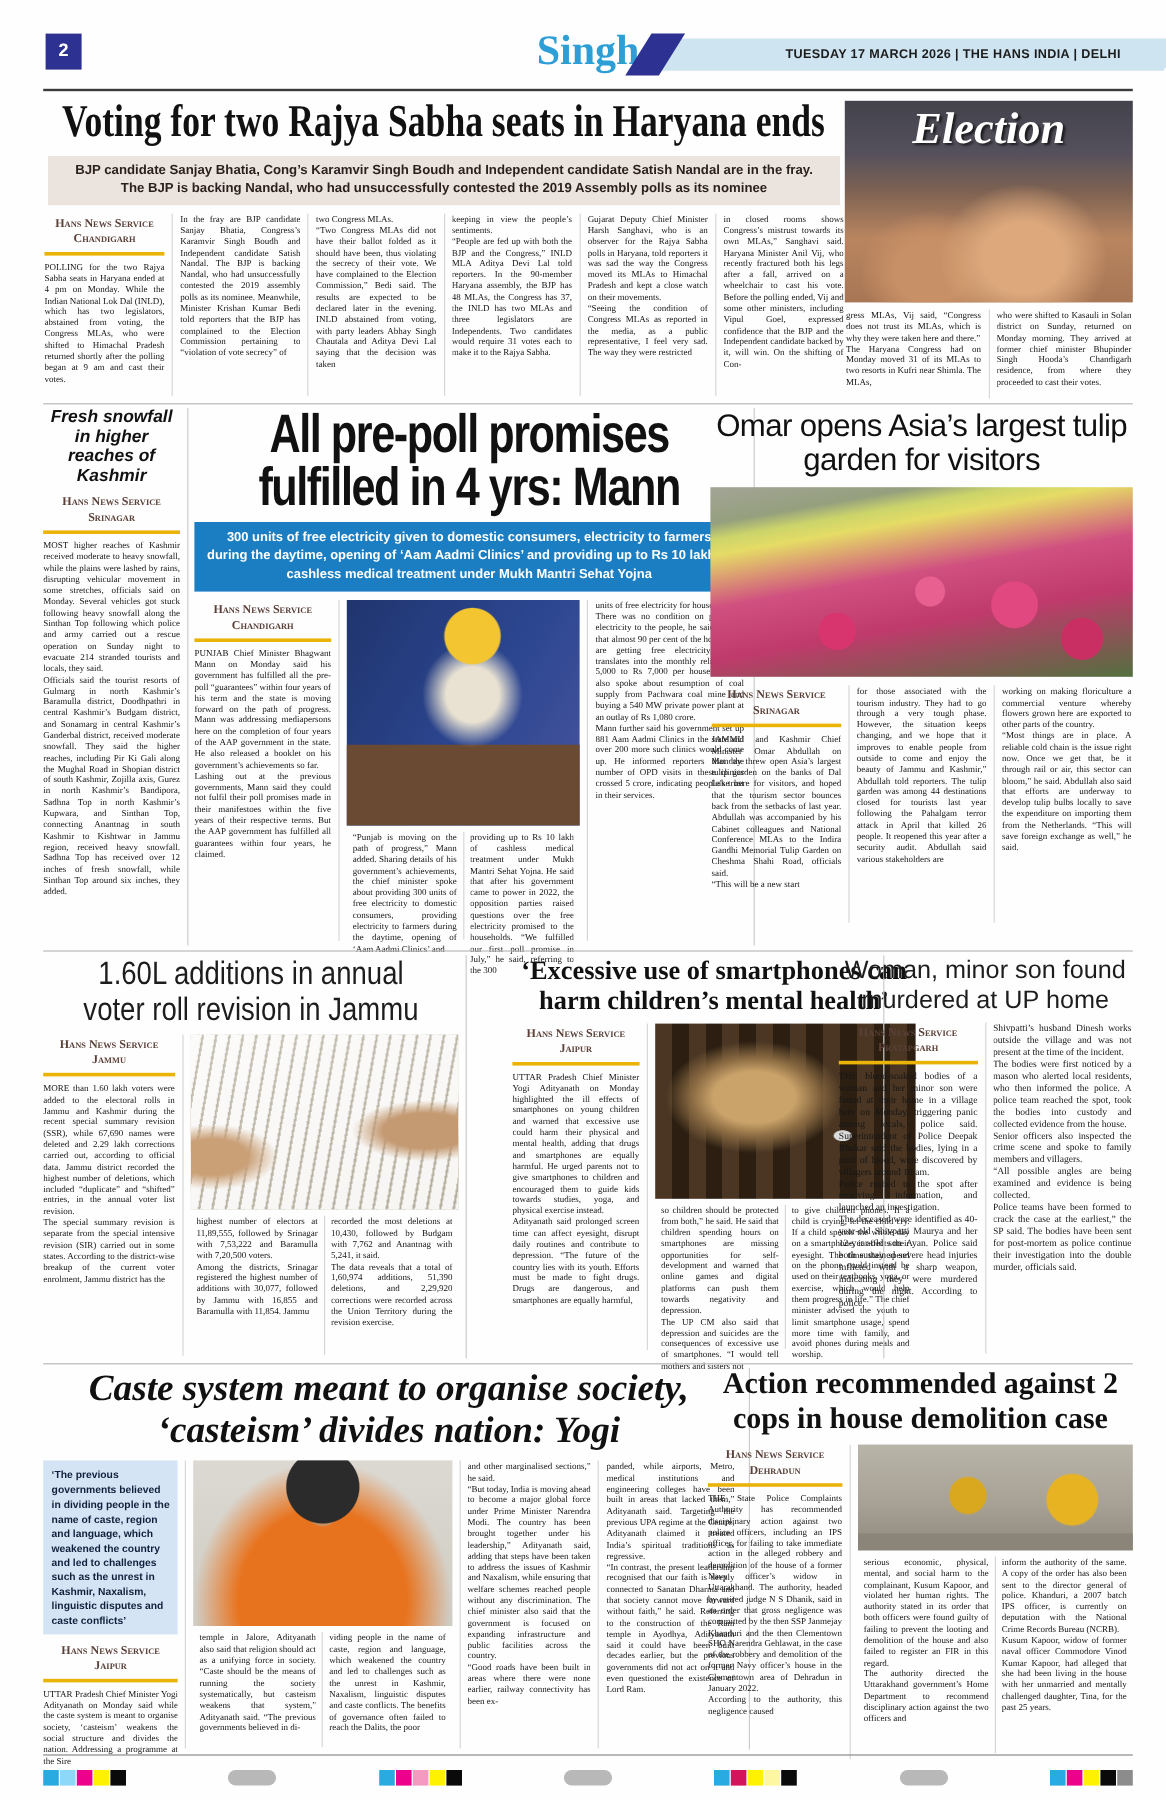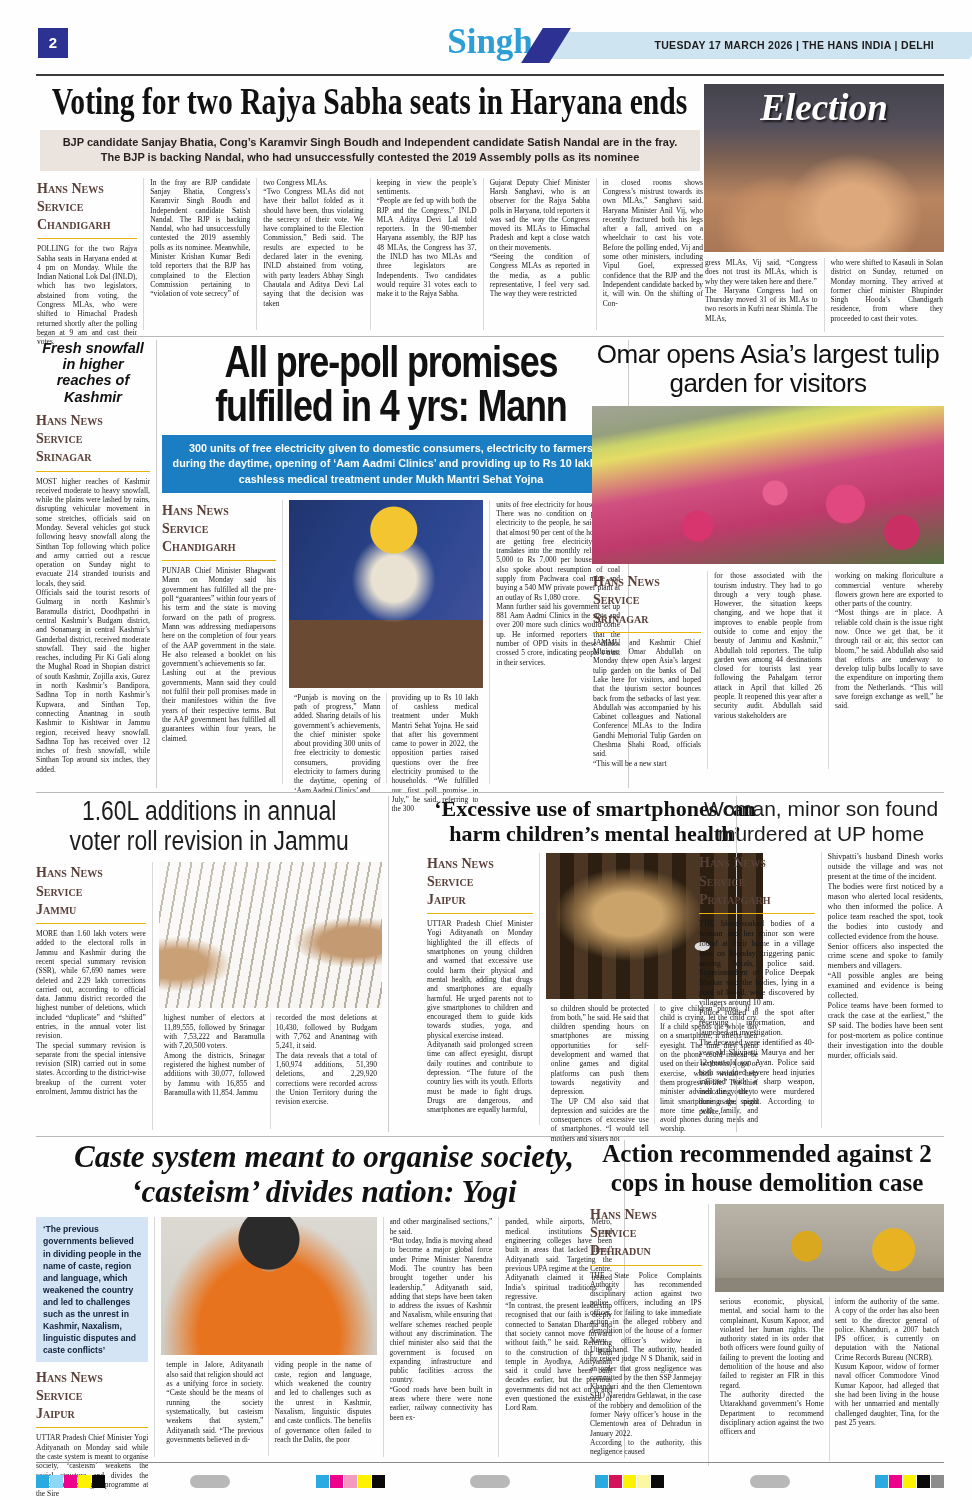--- a/index.html
+++ b/index.html
@@ -15,22 +15,22 @@
   .band-bg{position:absolute;left:0;right:0;top:0;bottom:0;background:#cfe4f1;transform:skewX(-32deg);}
   .band-slash{position:absolute;left:-16px;top:-4px;width:28px;height:35px;background:#2d3192;transform:skewX(-32deg);}
   .datetext{position:absolute;right:44px;top:0;line-height:27px;font-size:10.5px;font-weight:bold;
             color:#1c1c1c;letter-spacing:.3px;white-space:nowrap;}
   .rule-head{position:absolute;top:74px;left:36px;right:28px;height:2px;background:#3b3b3b;}
   .hsep{position:absolute;left:36px;right:28px;height:1px;background:#b9b9b9;}
   .vsep{position:absolute;top:0;bottom:0;width:1px;background:#cccccc;}
   
   .coltext{font-family:"Liberation Serif",serif;font-size:7.5px;line-height:1.24;text-align:justify;
            white-space:pre-line;color:#161616;overflow:hidden;}
-  .byline{text-align:left;font-variant:small-caps;font-weight:bold;font-size:14px;line-height:1.3;
-          color:#5a4038;border-bottom:1px solid #eab308;padding:2px 0 4px;margin-bottom:5px;
+  .byline{text-align:center;font-variant:small-caps;font-weight:bold;font-size:10px;line-height:1.3;
+          color:#5a4038;border-bottom:3px solid #eab308;padding:2px 0 4px;margin-bottom:5px;
           font-family:"Liberation Serif",serif;}
   .byline span{display:block;}
   .cols{display:flex;}
   .col{flex:1;padding:0 6px;border-right:1px solid #d8d8d8;min-width:0;}
   .col:first-child{padding-left:1px;}
   .col:last-child{border-right:none;padding-right:1px;}
   .photo{position:relative;width:100%;background:#999;}
   
   .s1{position:absolute;top:82px;left:36px;right:28px;height:250px;}
   .s1-left{position:absolute;left:0;top:0;width:668px;}
@@ -200,21 +200,21 @@
           </div>
       </div>
     </div>
     <div class="s1-right">
       <div class="photo election-graphic">
         <div class="election-label">Election</div>
       </div>
       <div class="cols">
         <div class="col">
             <div class="coltext">gress MLAs, Vij said, “Congress does not trust its MLAs, which is why they were taken here and there.”
-The Haryana Congress had on Thursday moved 31 of its MLAs to two resorts in Kufri near Shimla. The MLAs,</div>
+The Haryana Congress had on Monday moved 31 of its MLAs to two resorts in Kufri near Shimla. The MLAs,</div>
           </div>
         <div class="col">
             <div class="coltext">who were shifted to Kasauli in Solan district on Sunday, returned on Monday morning. They arrived at former chief minister Bhupinder Singh Hooda’s Chandigarh residence, from where they proceeded to cast their votes.</div>
           </div>
       </div>
     </div>
   </section>
 
   <div class="hsep" style="top:336px"></div>
 

